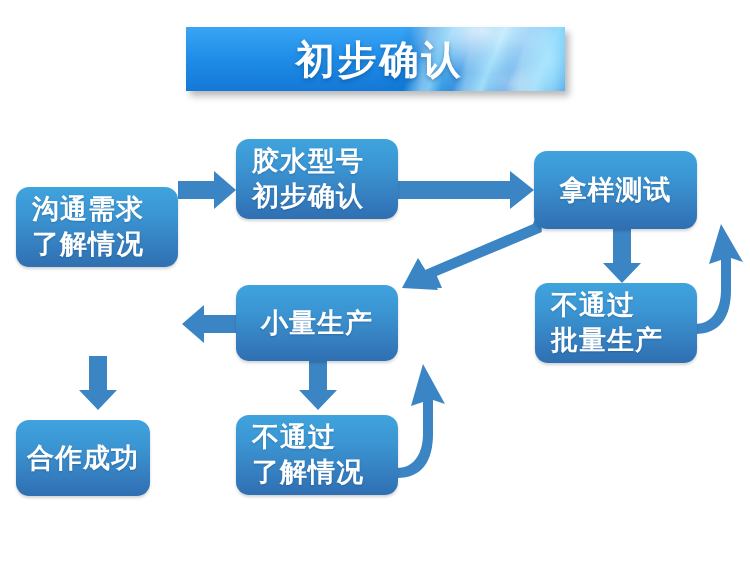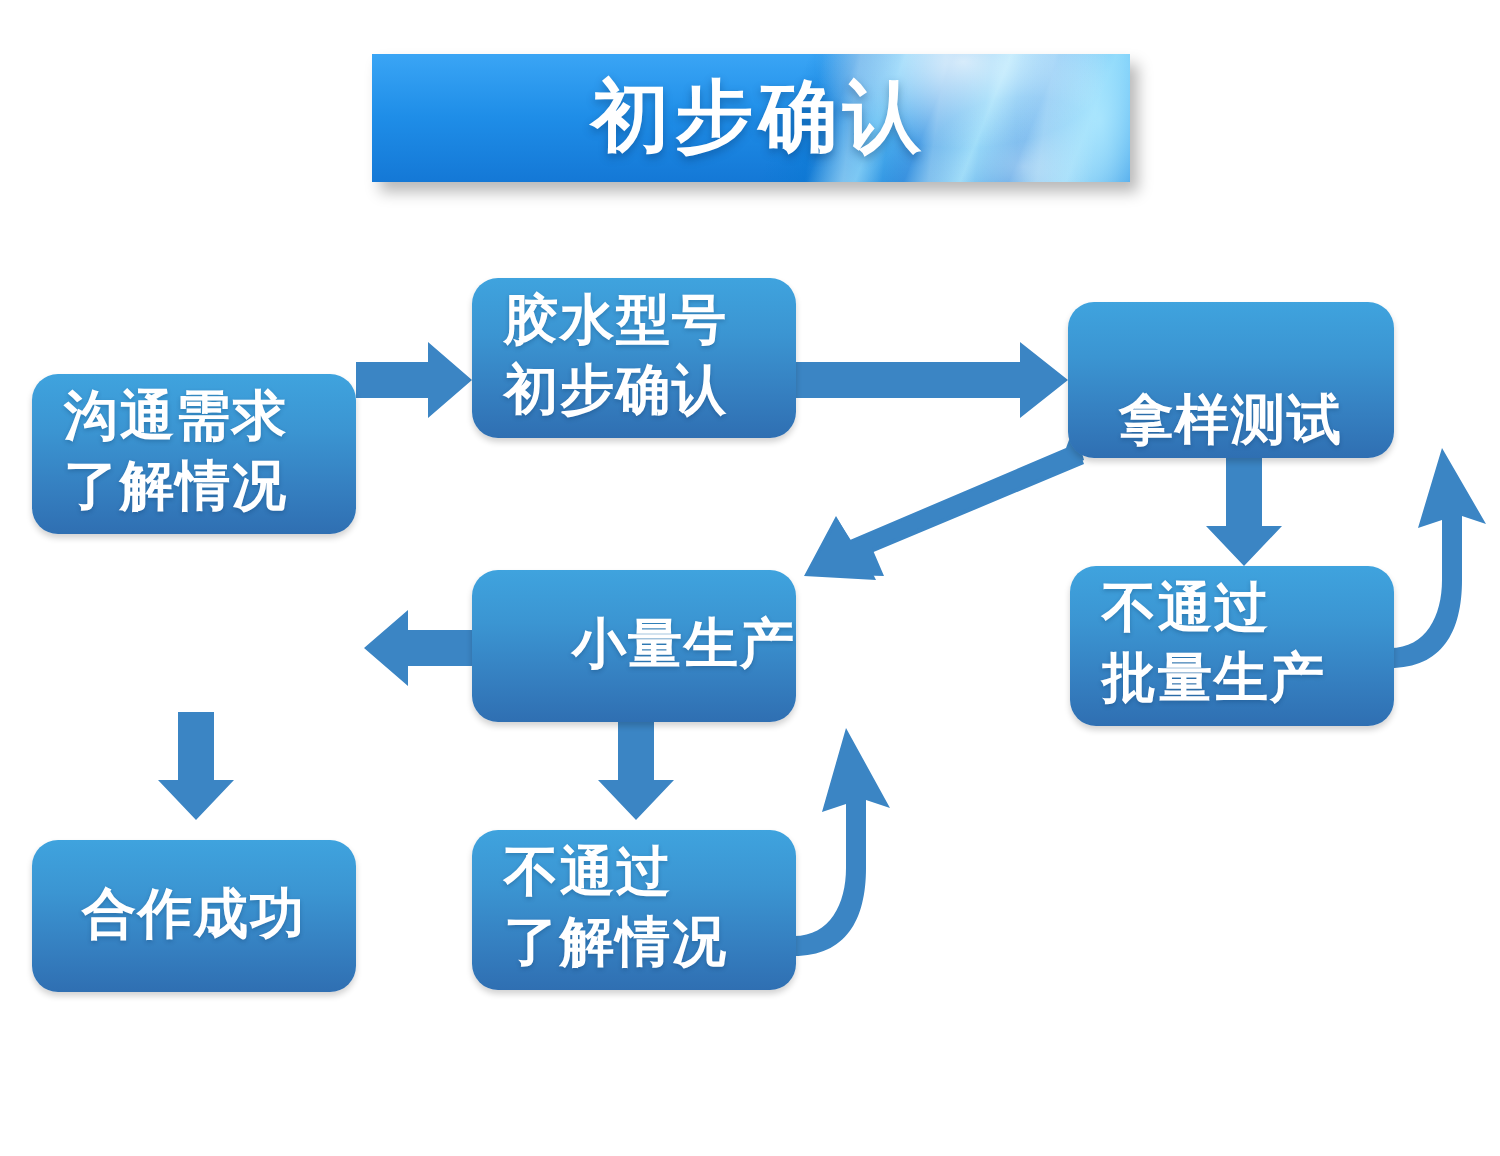--- a/index.html
+++ b/index.html
@@ -172,36 +172,36 @@
   <div class="box" style="left:16px; top:139px; width:162px; height:80px;margin-top:48px;">
     <span class="line">沟通需求</span>
     <span class="line">了解情况</span>
   </div>
 
   <div class="box" style="left:236px; top:139px; width:162px; height:80px;">
     <span class="line">胶水型号</span>
     <span class="line">初步确认</span>
   </div>
 
-  <div class="box center" style="left:534px; top:151px; width:163px; height:78px;justify-content:flex-end;">
+  <div class="box center" style="left:534px; top:151px; width:163px; height:78px;">
     <span class="line">拿样测试</span>
   </div>
 
   <div class="box" style="left:535px; top:283px; width:162px; height:80px;">
     <span class="line">不通过</span>
     <span class="line">批量生产</span>
   </div>
 
-  <div class="box center" style="left:236px; top:285px; width:162px; height:76px;align-items:flex-end;">
+  <div class="box center" style="left:236px; top:285px; width:162px; height:76px;">
     <span class="line">小量生产</span>
   </div>
 
 
   <div class="box" style="left:236px; top:415px; width:162px; height:80px;">
     <span class="line">不通过</span>
     <span class="line">了解情况</span>
   </div>
 
-  <div class="box center" style="left:16px; top:420px; width:162px; height:76px;">
+  <div class="box center" style="left:16px; top:420px; width:134px; height:76px;">
     <span class="line">合作成功</span>
   </div>
 
 </div>
 
 </body></html>

